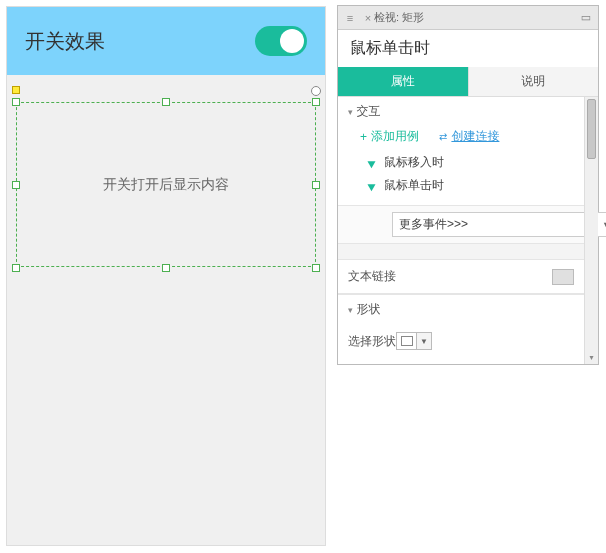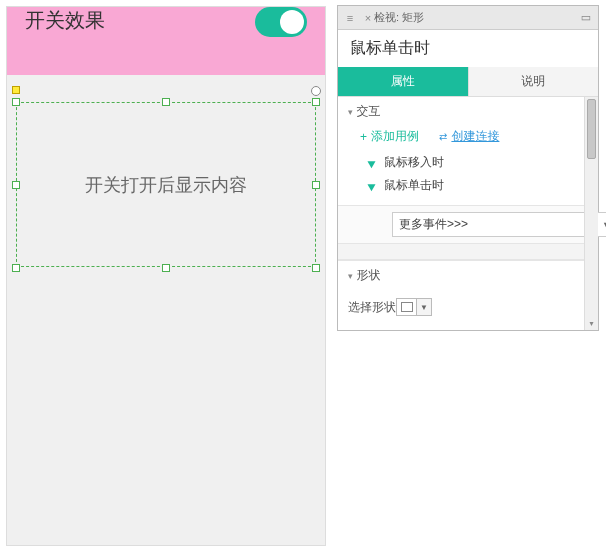--- a/index.html
+++ b/index.html
@@ -1,28 +1,28 @@
 <!DOCTYPE html>
 <html><head>
 <meta charset="utf-8">
 <style>
 * { box-sizing: border-box; margin: 0; padding: 0; font-family: "Microsoft YaHei", "PingFang SC", sans-serif; }
 body { background: #fff; width: 606px; height: 553px; position: relative; overflow: hidden; }
 
 
 .canvas-area { position: absolute; left: 6px; top: 6px; width: 320px; height: 540px; background: #f0f0f0; border: 1px solid #ddd; }
-.canvas-header { background: #f9a8d4; height: 68px; padding: 0 18px; display: flex; justify-content: space-between; }
+.canvas-header { background: #7dd3fc; height: 68px; padding: 0 18px; display: flex; align-items: center; justify-content: space-between; }
 .canvas-title { font-size: 20px; color: #333; }
 .toggle { width: 52px; height: 30px; background: #1abc9c; border-radius: 15px; position: relative; }
 .toggle::after { content: ""; position: absolute; right: 3px; top: 3px; width: 24px; height: 24px; background: #fff; border-radius: 50%; }
 
 
 .selection-wrap { position: absolute; top: 88px; left: 9px; width: 300px; height: 180px; }
 .selection { position: absolute; left: 0; top: 7px; width: 300px; height: 165px; border: 1px dashed #4caf50; background: transparent; display: flex; align-items: center; justify-content: center; }
-.sel-label { color: #666; font-size: 18px; }
+.sel-label { color: #666; font-size: 14px; }
 .handle { position: absolute; width: 8px; height: 8px; background: #fff; border: 1px solid #4caf50; }
 .h-tl { left: -4px; top: 3px; }
 .h-tr { right: -4px; top: 3px; }
 .h-bl { left: -4px; bottom: 3px; }
 .h-br { right: -4px; bottom: 3px; }
 .h-tm { left: 50%; top: 3px; margin-left: -4px; }
 .h-bm { left: 50%; bottom: 3px; margin-left: -4px; }
 .h-ml { left: -4px; top: 50%; margin-top: -4px; }
 .h-mr { right: -4px; top: 50%; margin-top: -4px; }
 .rot-handle { position: absolute; width: 10px; height: 10px; border: 1px solid #888; border-radius: 50%; right: -5px; top: -9px; background: #fff; }
@@ -157,20 +157,24 @@
       </div>
       <div class="more-evt-row">
         <div class="more-evt">
           <span>更多事件&gt;&gt;&gt;</span>
           <span class="dd">▼</span>
         </div>
       </div>
 
       <div class="spacer"></div>
 
+      <div class="txtlink-row">
+        <span>文本链接</span>
+        <div class="txtlink-btn"></div>
+      </div>
 
       <div class="section-hdr bordered">
         <span class="caret">▾</span>
         <span>形状</span>
       </div>
       <div class="shape-row">
         <span>选择形状</span>
         <div class="shape-select">
           <div class="shape-box"></div>
           <div class="shape-dd">▼</div>

